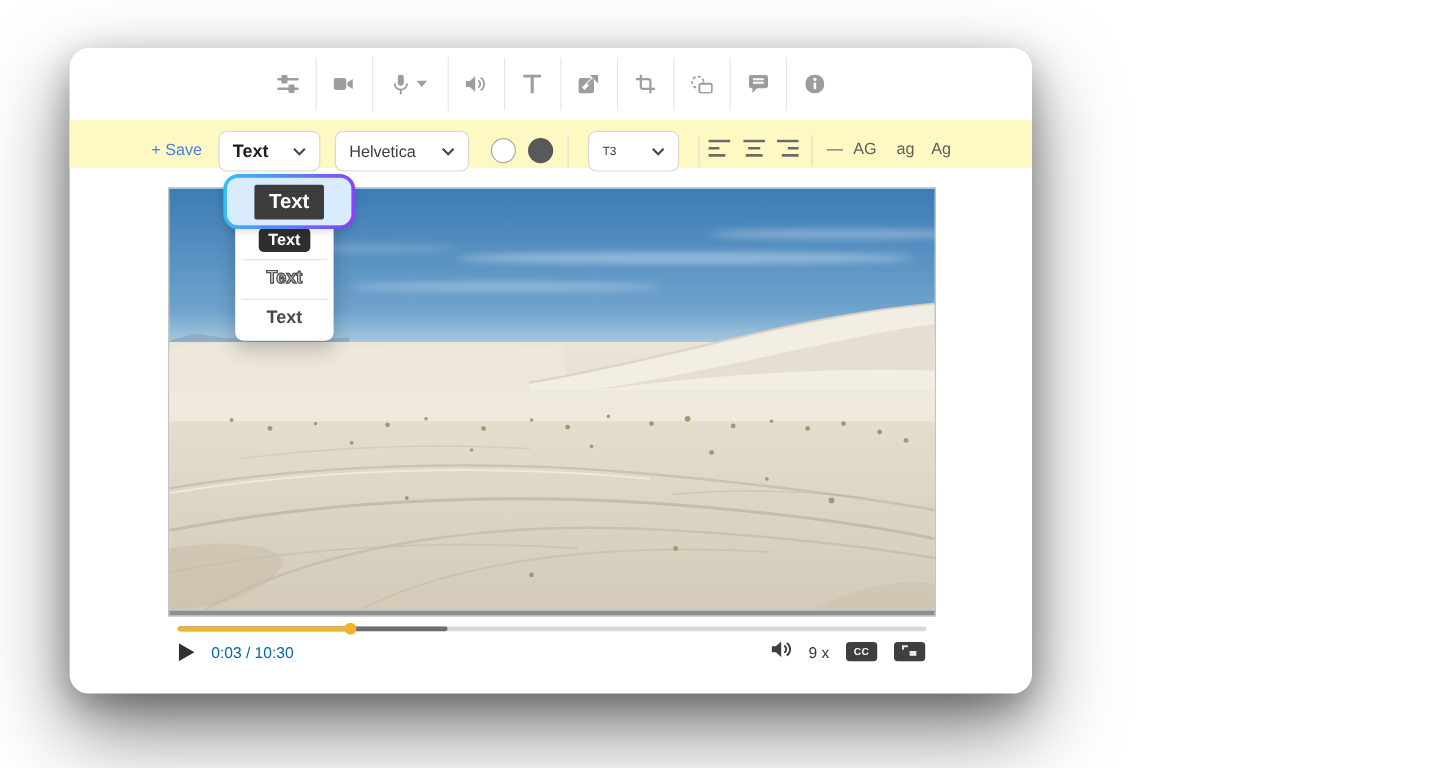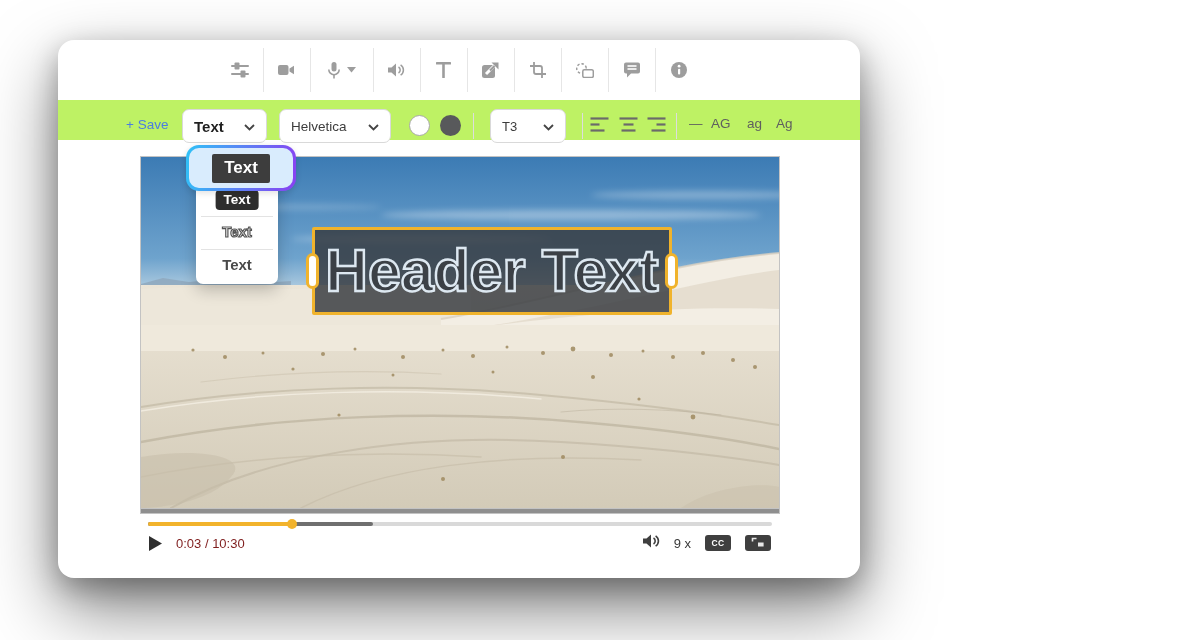--- a/index.html
+++ b/index.html
@@ -15,51 +15,51 @@
 
   
   .top-toolbar { position:absolute; left:0; top:0; width:100%; height:60px;
     display:flex; align-items:center; justify-content:center; }
   .tb-item { width:46px; height:44px; display:flex; align-items:center; justify-content:center; cursor:pointer; }
   .tb-item.wide { width:62px; gap:7px; }
   .tb-sep { width:1px; height:44px; background:#e6e6e6; }
   .tb-item svg { display:block; }
 
   
-  .format-bar { position:absolute; left:0; top:60px; width:100%; height:40px; background:#bef264;padding-left:32px; }
+  .format-bar { position:absolute; left:0; top:60px; width:100%; height:40px; background:#fef9c3;padding-left:32px; }
   .save-btn { position:absolute; left:68px; top:17px; font-size:13.5px; color:#4a7de0; cursor:pointer; }
   .dd { position:absolute; top:9px; height:34px; background:#fff; border:1px solid #d9d9d9; border-radius:7px;
         display:flex; align-items:center; justify-content:space-between; padding:0 11px; cursor:pointer; }
   .dd-style { left:124px; width:85px; }
   .dd-style .dd-val { font-size:15px; font-weight:700; color:#1f1f1f; }
   .dd-font { left:221px; width:112px; }
   .dd-font .dd-val { font-size:13.5px; color:#3c3c3c; }
   .dd-size { left:432px; width:76px; }
-  .dd-size .dd-val { font-size:13px; color:#3c3c3c; }
+  .dd-size .dd-val { font-size:10px; color:#3c3c3c; }
   .swatch { position:absolute; top:15px; width:21px; height:21px; border-radius:50%; cursor:pointer; }
   .swatch-stroke { left:351px; background:#ffffff; border:1.5px solid #a9a9a9; }
   .swatch-fill { left:382px; background:#58595b; }
   .fbar-sep { position:absolute; top:13px; width:1px; height:26px; background:#dddddd; }
   .align-btn { position:absolute; top:15px; width:24px; height:22px; display:flex; align-items:center; justify-content:center; cursor:pointer; }
   .case-btn { position:absolute; top:16px; font-size:13.5px; color:#5f5f5f; cursor:pointer; }
 
   
   .player { position:absolute; left:83px; top:117px; width:638px; }
   .video { position:relative; width:638px; height:351px; outline:1px solid #c3c3c3; overflow:visible; background:#cfe0ec; }
   .video svg.scene { position:absolute; left:0; top:0; }
   .video-strip { width:638px; height:5px; background:#8f8f8f; outline:1px solid #c3c3c3; }
 
   .seek { position:relative; margin:9px 7px 0 7px; height:4px; border-radius:2px; background:#d9d9d9; cursor:pointer; }
   .seek .buffered { position:absolute; left:0; top:0; height:4px; border-radius:2px; background:#6f6f6f; }
   .seek .played   { position:absolute; left:0; top:0; height:4px; border-radius:2px; background:#f2b32c; }
   .seek .knob { position:absolute; top:-3px; width:10px; height:10px; border-radius:50%; background:#f2b32c; transform:translateX(-5px); cursor:grab; }
 
   .controls { display:flex; align-items:center; height:18px; margin-top:8px; padding:0 8px; }
   .play-btn { width:13px; height:15px; cursor:pointer; }
-  .time { margin-left:14px; font-size:13px; color:#7f1d1d; }
+  .time { margin-left:14px; font-size:13px; color:#0369a1; }
   .ctrl-spacer { flex:1; }
   .ctrl-right { display:flex; align-items:center; gap:14px; }
   .speed { font-size:13px; color:#3a3a3a; cursor:pointer; }
   .badge { width:26px; height:16px; background:#3f3f3f; border-radius:3px; display:flex; align-items:center; justify-content:center; cursor:pointer; }
   .badge span { font-size:8.5px; font-weight:700; color:#fff; letter-spacing:.4px; }
 
   
   .overlay-box { position:absolute; left:171px; top:70px; width:360px; height:88px;
     background:rgba(52,56,61,.82); border:3px solid #f0b32c; border-radius:2px;
     display:flex; align-items:center; justify-content:center; cursor:move; z-index:5; }
@@ -334,25 +334,20 @@
               <circle cx="252" cy="218" r="1.5"></circle>
               <circle cx="152" cy="212" r="1.6"></circle>
             <circle cx="552" cy="260" r="2.4"></circle>
               <circle cx="422" cy="300" r="2"></circle>
               <circle cx="302" cy="322" r="2"></circle>
             <circle cx="198" cy="258" r="1.6"></circle>
               <circle cx="498" cy="242" r="1.6"></circle>
           </g>
         </svg>
 
-        <div class="overlay-box">
-          <span class="overlay-text">Header Text</span>
-          <div class="handle handle-left"></div>
-          <div class="handle handle-right"></div>
-        </div>
       </div>
 
       <div class="video-strip"></div>
 
       <div class="seek">
         <div class="buffered" style="width: 36%;"></div>
         <div class="played" style="width: 23%;"></div>
         <div class="knob" style="left: 23%;"></div>
       </div>
 

